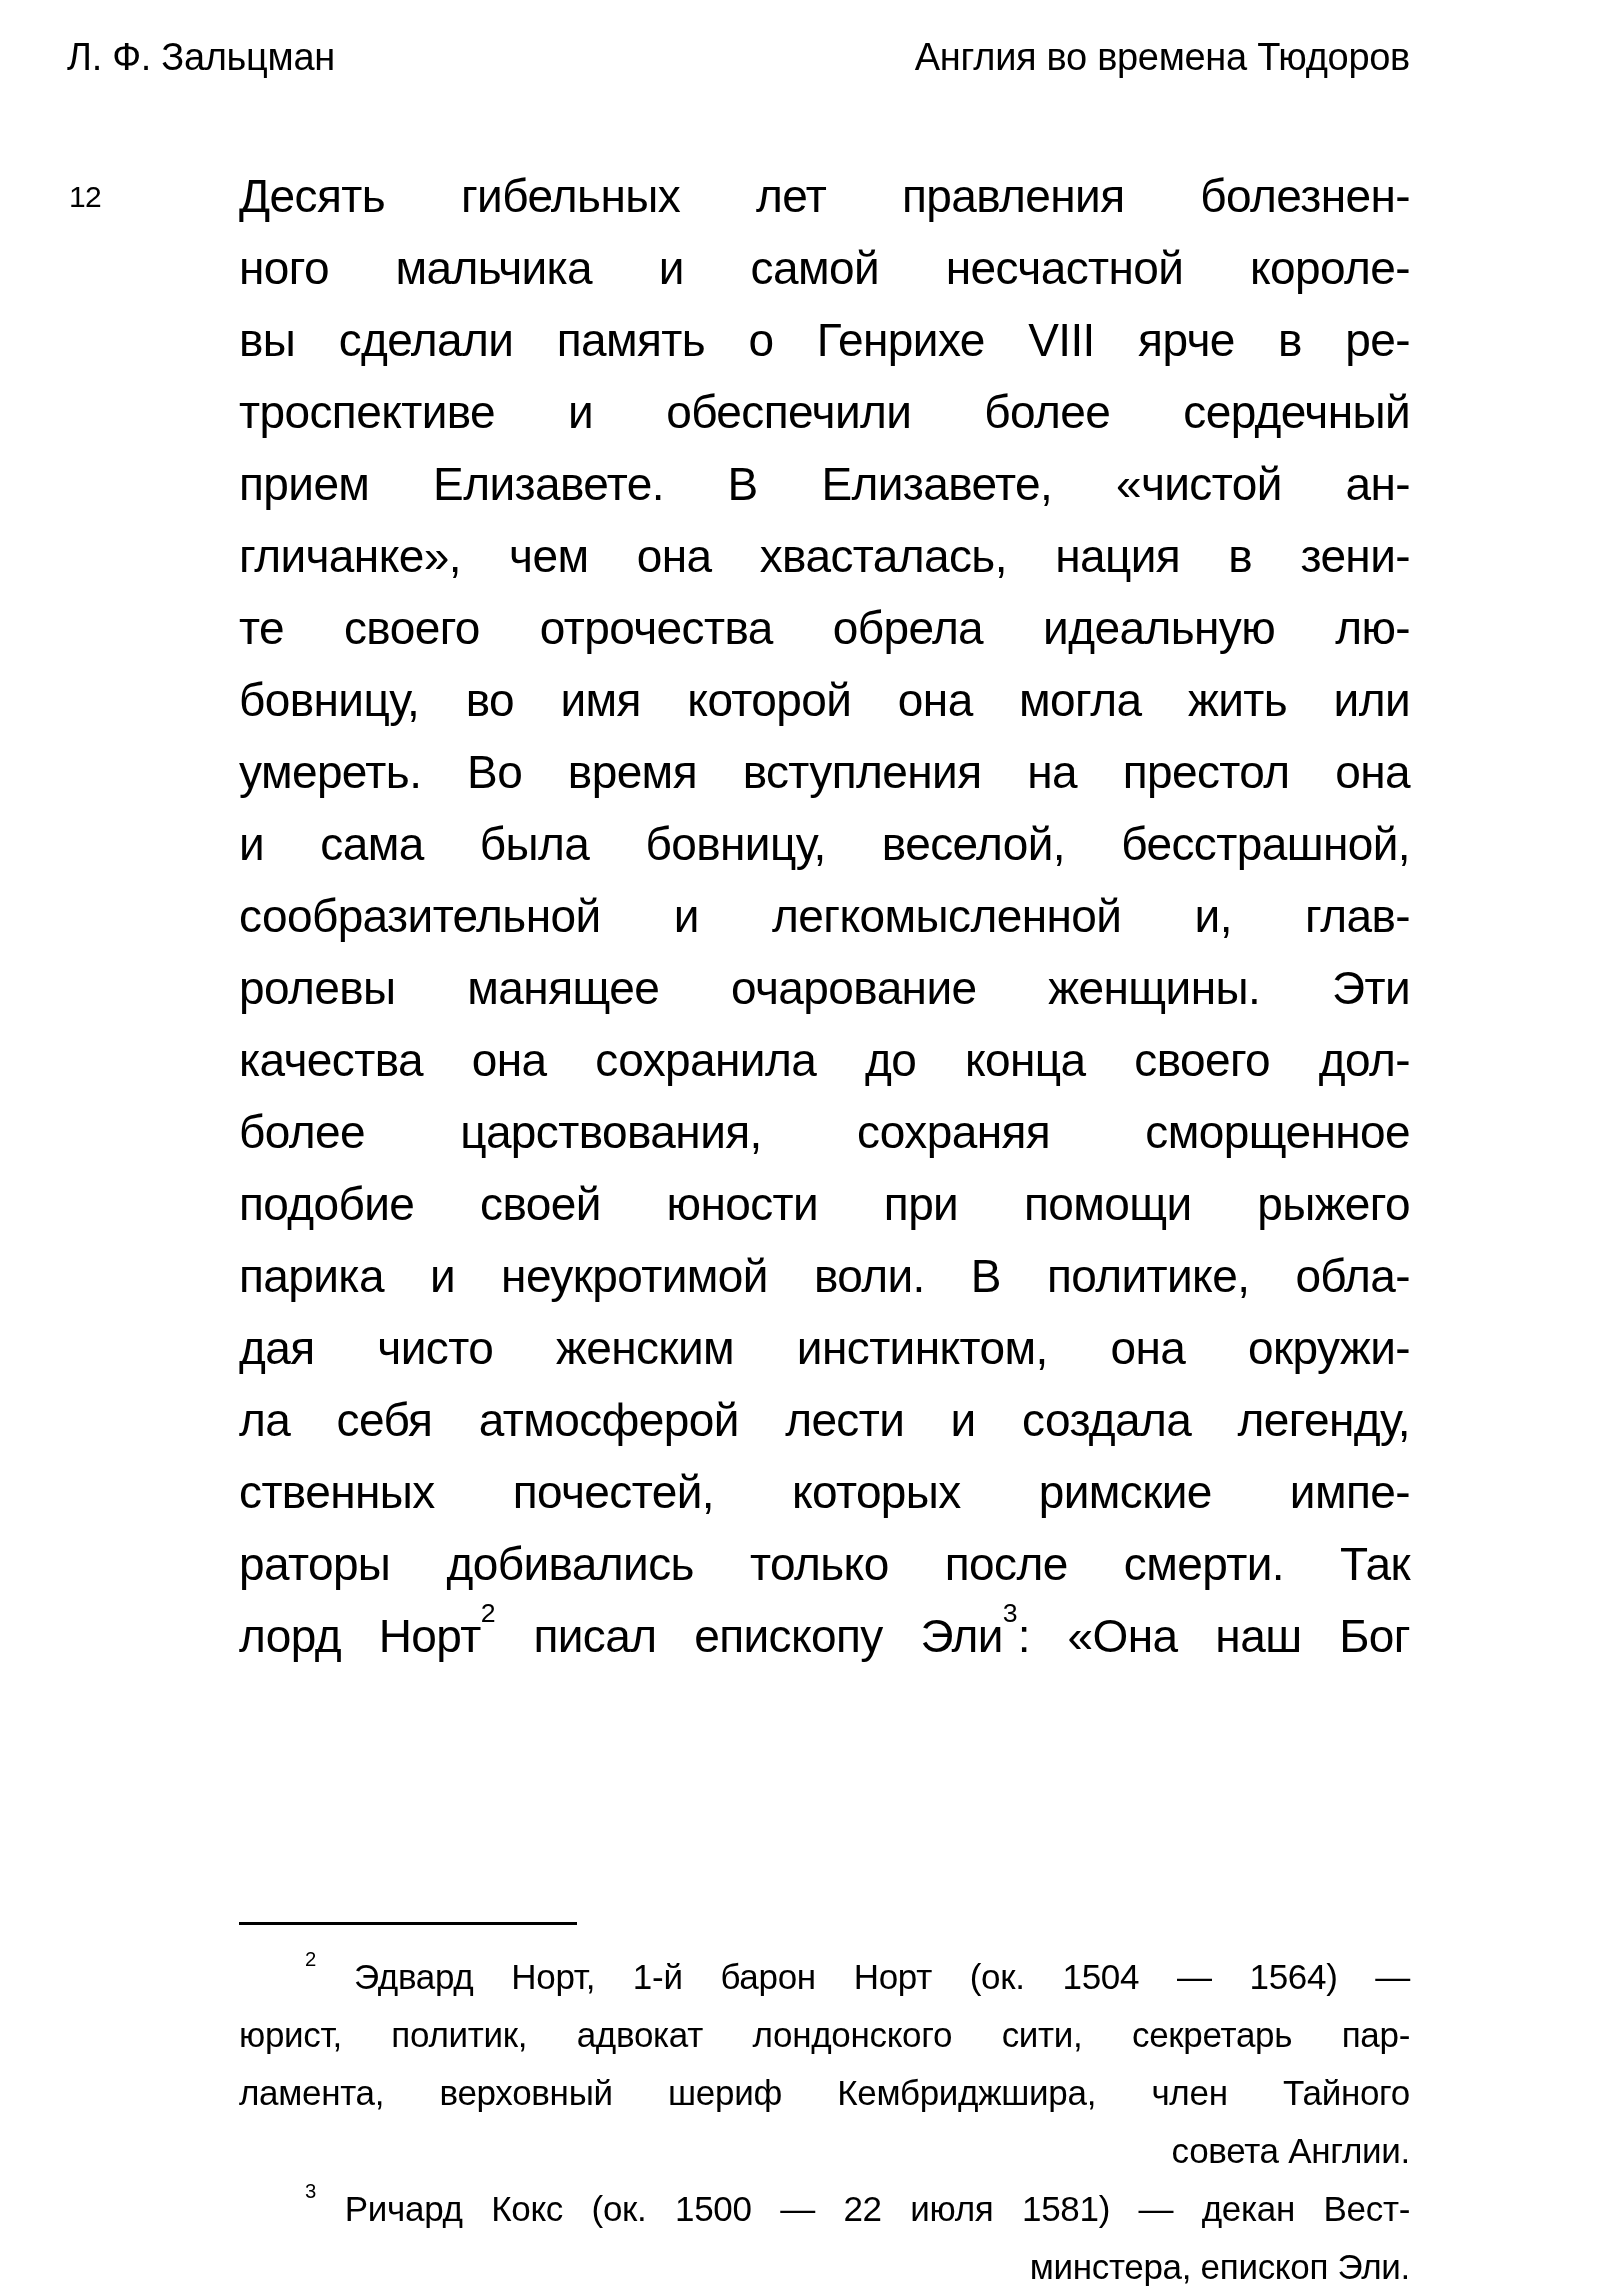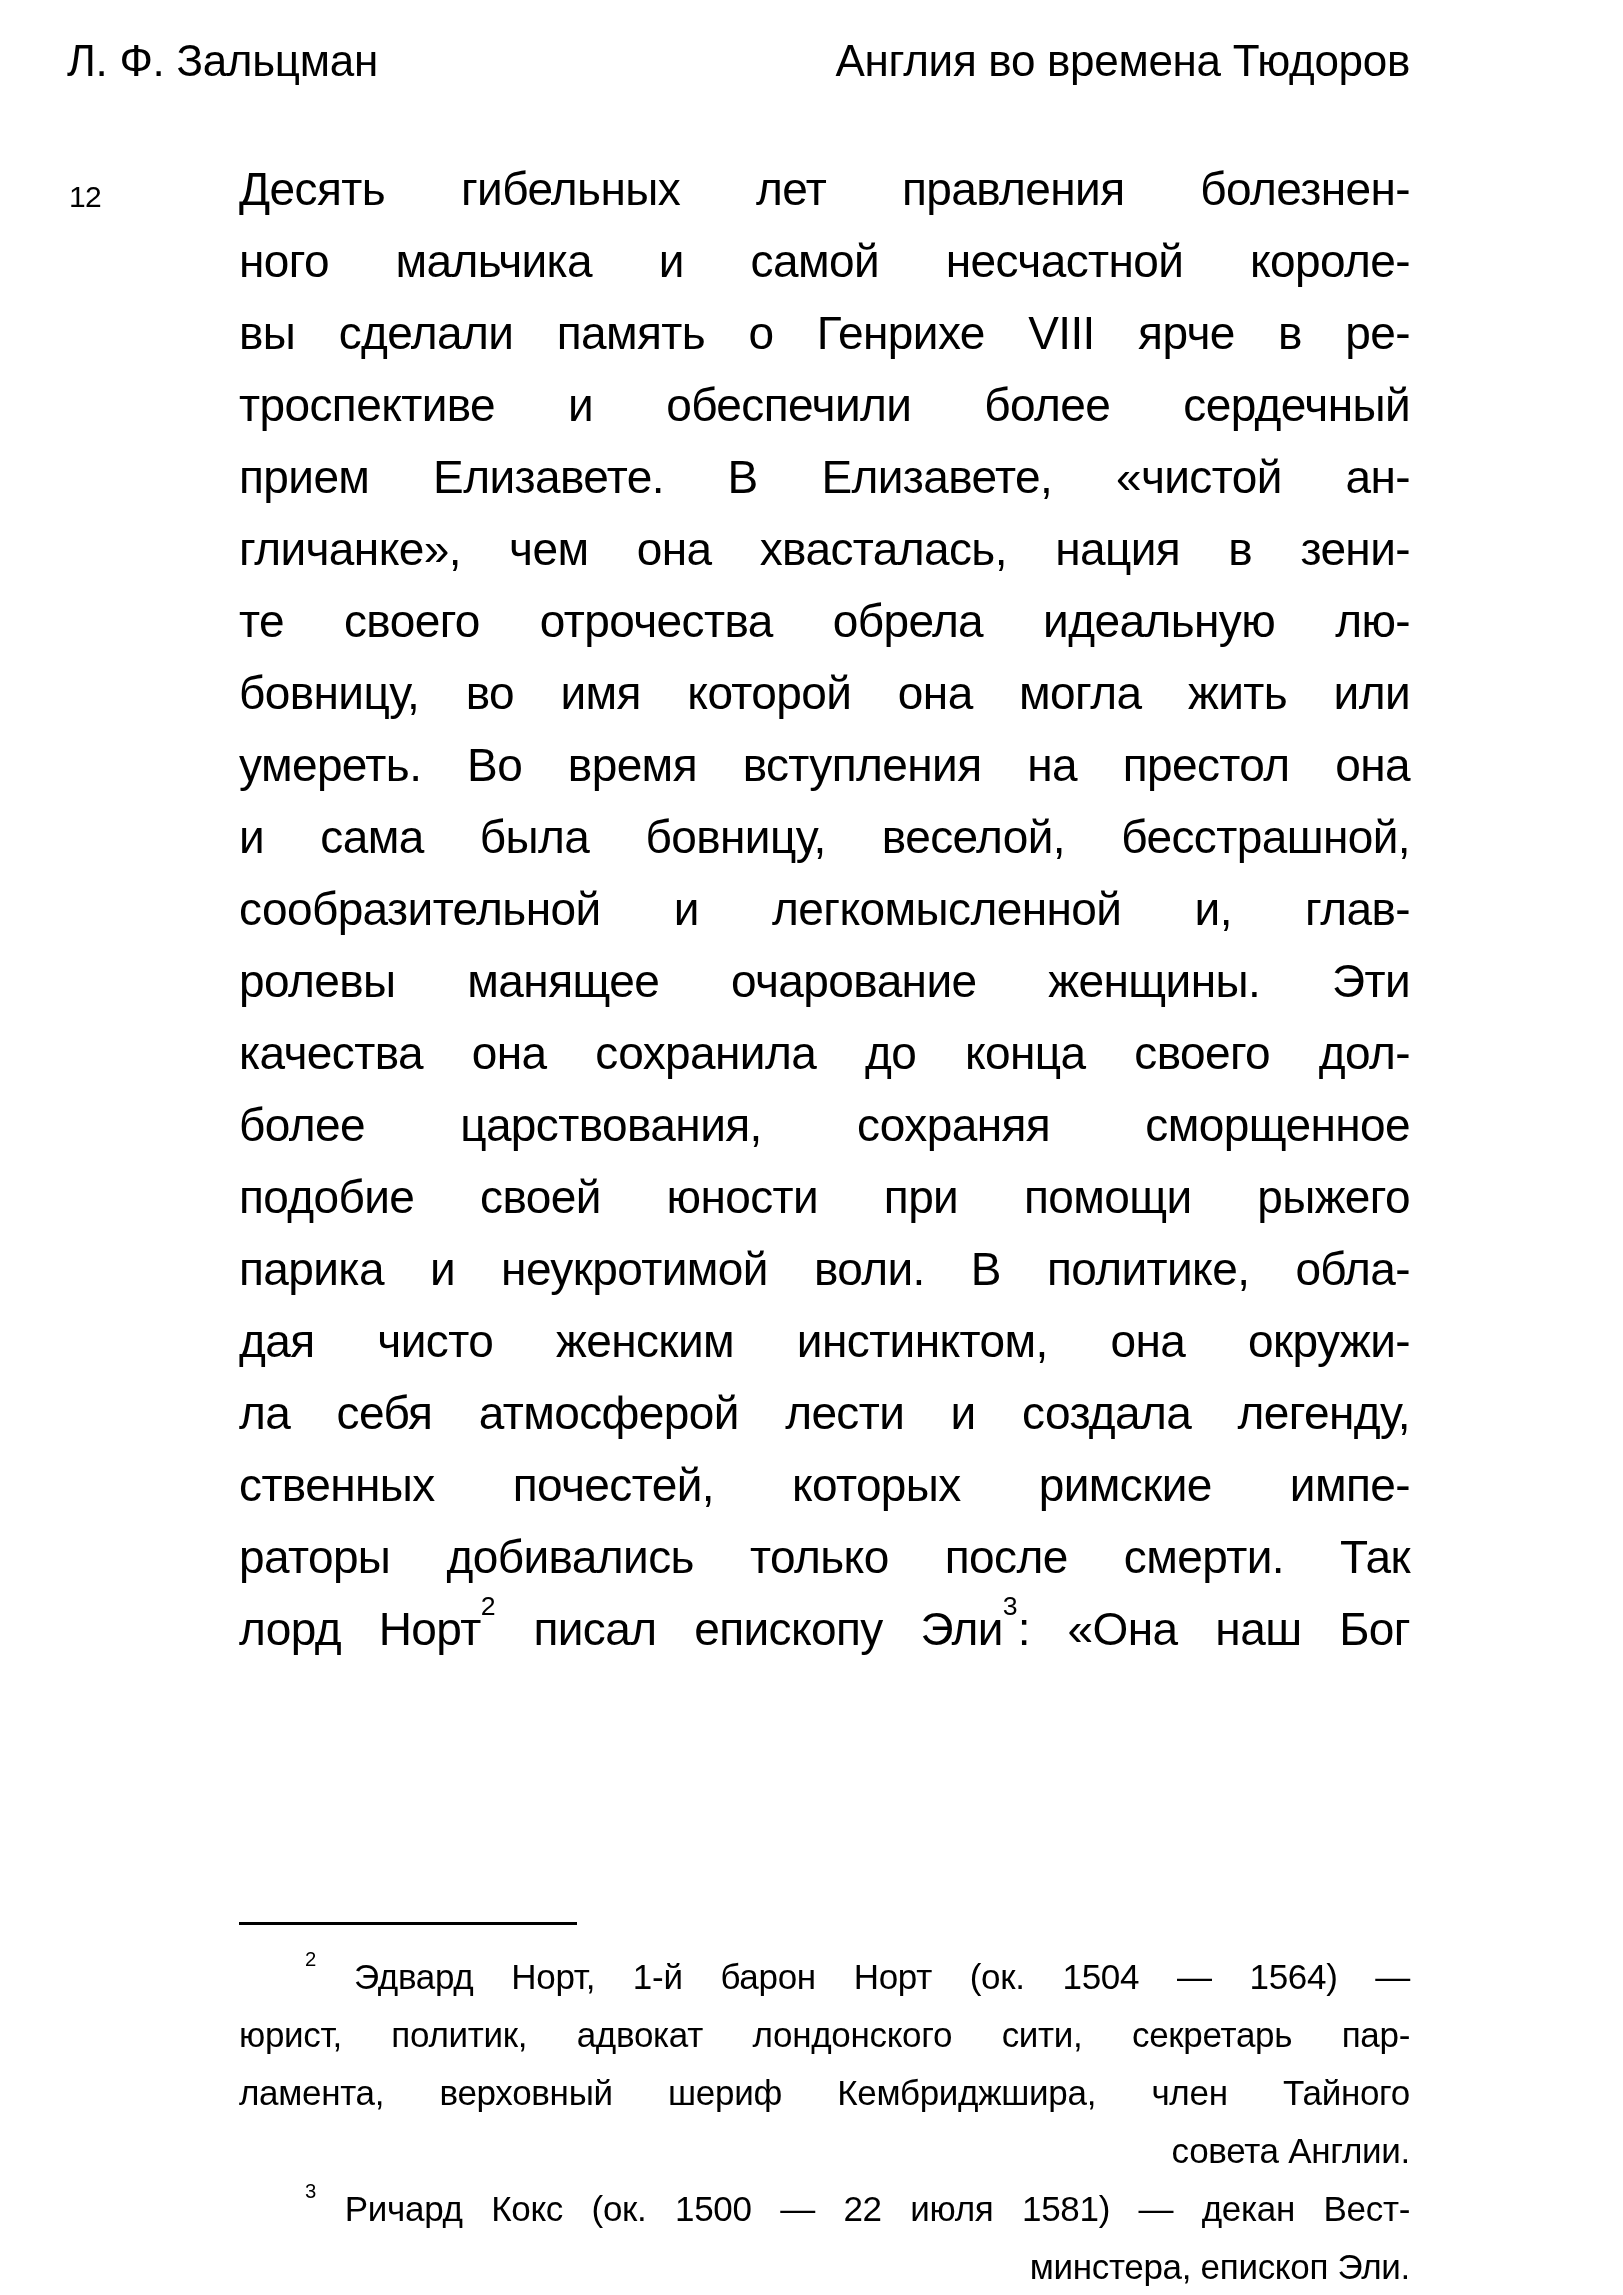--- a/index.html
+++ b/index.html
@@ -14,37 +14,37 @@
     overflow: hidden;
   }
   .header {
     position: absolute;
     left: 67px;
     right: 213px;
     top: 36px;
     display: flex;
     justify-content: space-between;
     align-items: center;
-    font-size: 44px;
+    font-size: 38px;
     line-height: 1.15;
     letter-spacing: -0.3px;
     white-space: nowrap;
   }
   .pagenum {
     position: absolute;
     left: 69px;
     top: 182px;
     font-size: 30px;
     line-height: 1;
     letter-spacing: -0.6px;
   }
   .body-text {
     position: absolute;
     left: 239px;
-    top: 153px;
+    top: 160px;
     width: 1171px;
     font-size: 46px;
     line-height: 72px;
     letter-spacing: -0.6px;
   }
   .body-text .tline { height: 72px; }
   .footnotes {
     position: absolute;
     left: 239px;
     top: 1948px;

